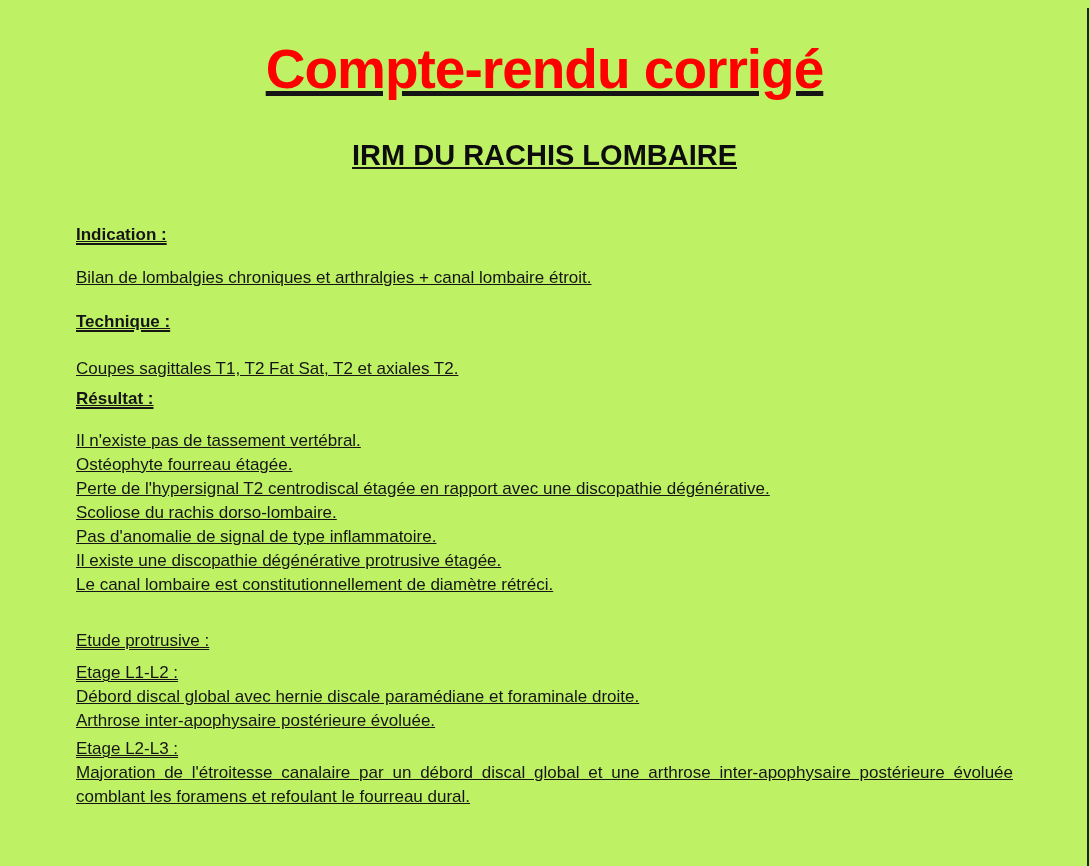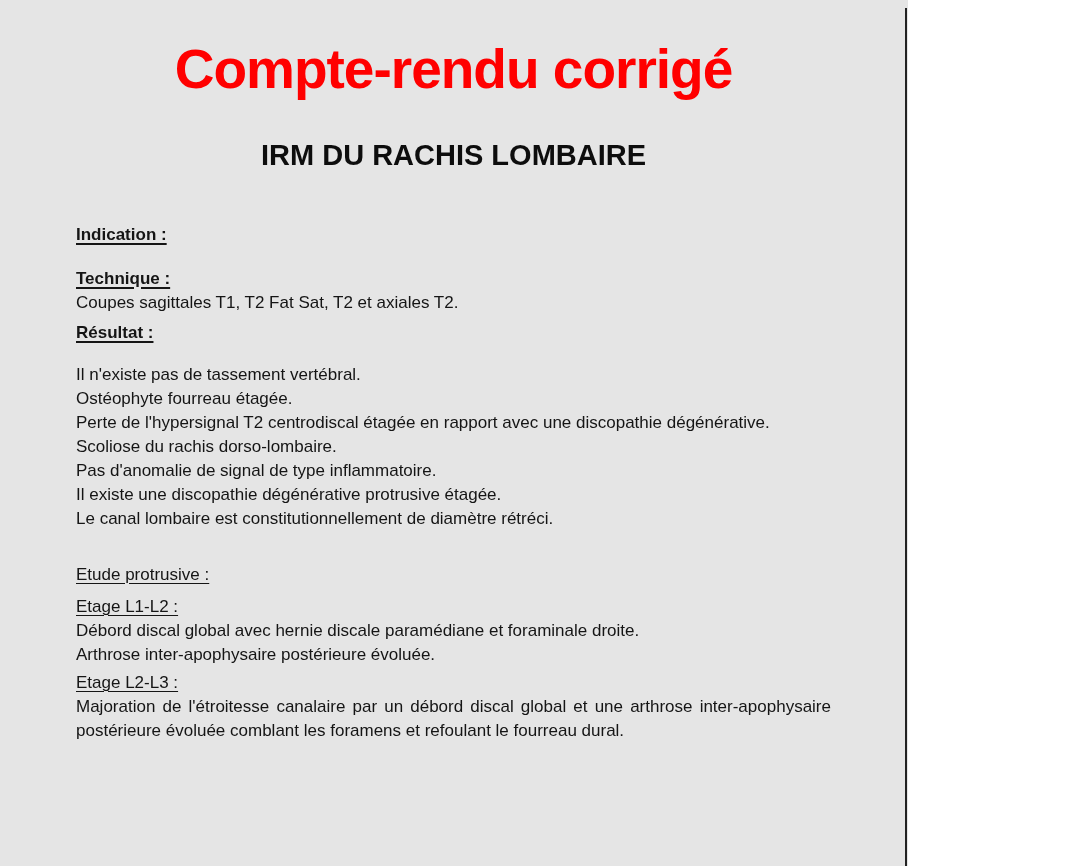--- a/index.html
+++ b/index.html
@@ -5,24 +5,25 @@
   * { margin: 0; padding: 0; box-sizing: border-box; }
   html, body { width: 1090px; height: 866px; }
   body {
     background: #ffffff;
     font-family: "Liberation Sans", "DejaVu Sans", sans-serif;
     color: #151515;
     overflow: hidden;
     position: relative;
   }
   .page {
-    width: 908px;
+    width: 1090px;
     height: 866px;
     position: relative;
-    background: #e5e5e5;
+    background: #bef264;
+    text-decoration: underline;
   }
   .edge-line {
     position: absolute;
     top: 8px;
     bottom: 0;
     right: 1px;
     width: 2px;
     background: #222222;
   }
   .content {
@@ -56,41 +57,42 @@
     text-underline-offset: 3px;
     text-decoration-thickness: 1.5px;
   }
   .heading.light {
     font-weight: normal;
     text-decoration-thickness: 1px;
   }
   .h-indication  { margin-top: 50px; }
   .p-indication  { margin-top: 19px; }
   .h-technique   { margin-top: 20px; }
-  .p-technique   { }
+  .p-technique   { margin-top: 23px; }
   .h-resultat    { margin-top: 6px; }
   .p-resultat    { margin-top: 18px; }
   .h-etude       { margin-top: 32px; }
   .h-l1l2        { margin-top: 8px; }
   .h-l2l3        { margin-top: 4px; }
   .p-justified   { text-align: justify; }
 </style>
 </head>
 <body>
 
 <div class="page">
 
   <div class="content">
 
     <div class="doc-title">Compte-rendu corrigé</div>
 
     <div class="doc-subtitle">IRM DU RACHIS LOMBAIRE</div>
 
     <div class="heading h-indication">Indication :</div>
 
+    <div class="body-text p-indication">Bilan de lombalgies chroniques et arthralgies + canal lombaire étroit.</div>
 
     <div class="heading h-technique">Technique :</div>
 
     <div class="body-text p-technique">Coupes sagittales T1, T2 Fat Sat, T2 et axiales T2.</div>
 
     <div class="heading h-resultat">Résultat :</div>
 
     <div class="body-text p-resultat">
       <div>Il n'existe pas de tassement vertébral.</div>
       <div>Ostéophyte fourreau étagée.</div>

